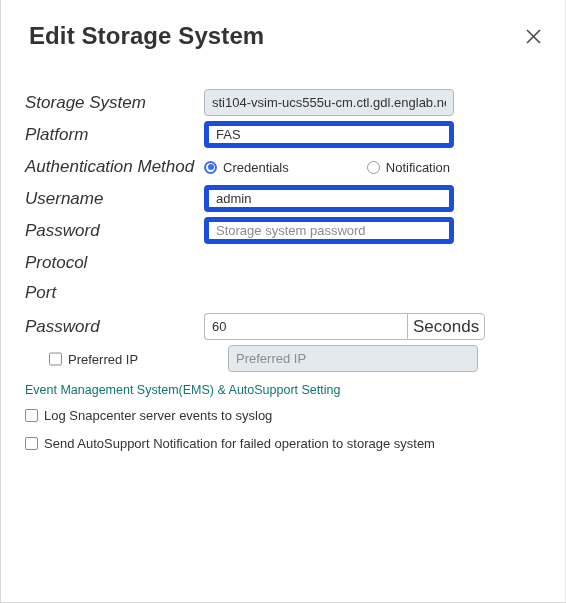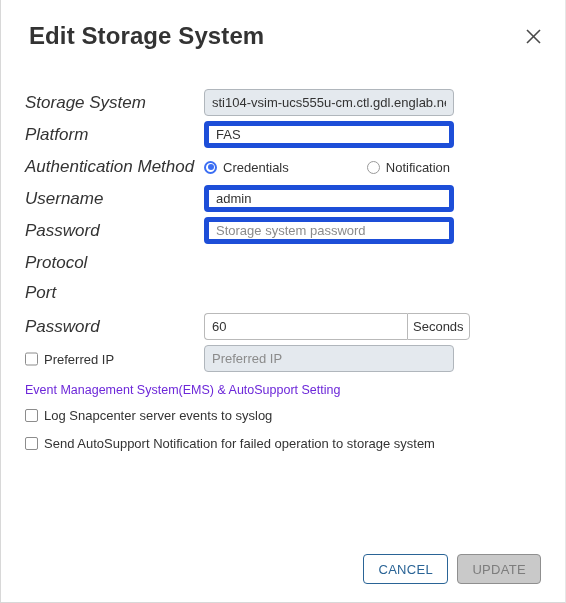--- a/index.html
+++ b/index.html
@@ -129,21 +129,21 @@
     border: 1px solid #b9b9b9;
     border-right: none;
     border-radius: 4px 0 0 4px;
     outline: none;
   }
   .timeout-suffix {
     box-sizing: border-box;
     height: 27px;
     line-height: 25px;
     padding: 0 5px;
-    font-size: 13px;
+    font-size: 17px;
     color: #333333;
     background: #ffffff;
     border: 1px solid #b9b9b9;
     border-radius: 0 4px 4px 0;
     white-space: nowrap;
   }
 
   
   .radio-group {
     position: absolute;
@@ -209,21 +209,21 @@
     border-radius: 2px;
     background: #ffffff;
     margin-right: 6px;
     flex: 0 0 auto;
   }
 
   .section-title {
     position: absolute;
     left: 24px;
     font-size: 12.5px;
-    color: #6d28d9;
+    color: #0f766e;
     white-space: nowrap;
   }
 
   
   .dlg-footer {
     position: absolute;
     left: 0;
     right: 0;
     bottom: 0;
     height: 62px;
@@ -327,21 +327,21 @@
     <div class="form-row" style="top:241px;">
       <div class="f-label">Password</div>
       <div class="f-control">
         <div class="timeout-group">
           <input class="timeout-input" type="text" value="60" style="">
           <span class="timeout-suffix">Seconds</span>
         </div>
       </div>
     </div>
 
-    <div class="form-row" style="top:273px;">
+    <div class="form-row" style="top:273px;margin-left:24px;">
       <div class="chk-row" style="top:50%; transform:translateY(-50%);">
         <span class="chk-mark"></span>
         <span>Preferred IP</span>
       </div>
       <div class="f-control">
         <input class="txt wide disabled-ip" type="text" placeholder="Preferred IP" style="">
       </div>
     </div>
 
     <div class="section-title" style="top:311px;">Event Management System(EMS) &amp; AutoSupport Setting</div>
@@ -351,18 +351,14 @@
       <span>Log Snapcenter server events to syslog</span>
     </div>
 
     <div class="chk-row" style="top:356px;margin-top:8px;">
       <span class="chk-mark"></span>
       <span>Send AutoSupport Notification for failed operation to storage system</span>
     </div>
 
   </div>
 
-  <div class="dlg-footer">
-    <div class="btn btn-cancel">CANCEL</div>
-    <div class="btn btn-update">UPDATE</div>
-  </div>
 
 </div>
 
 </body></html>

